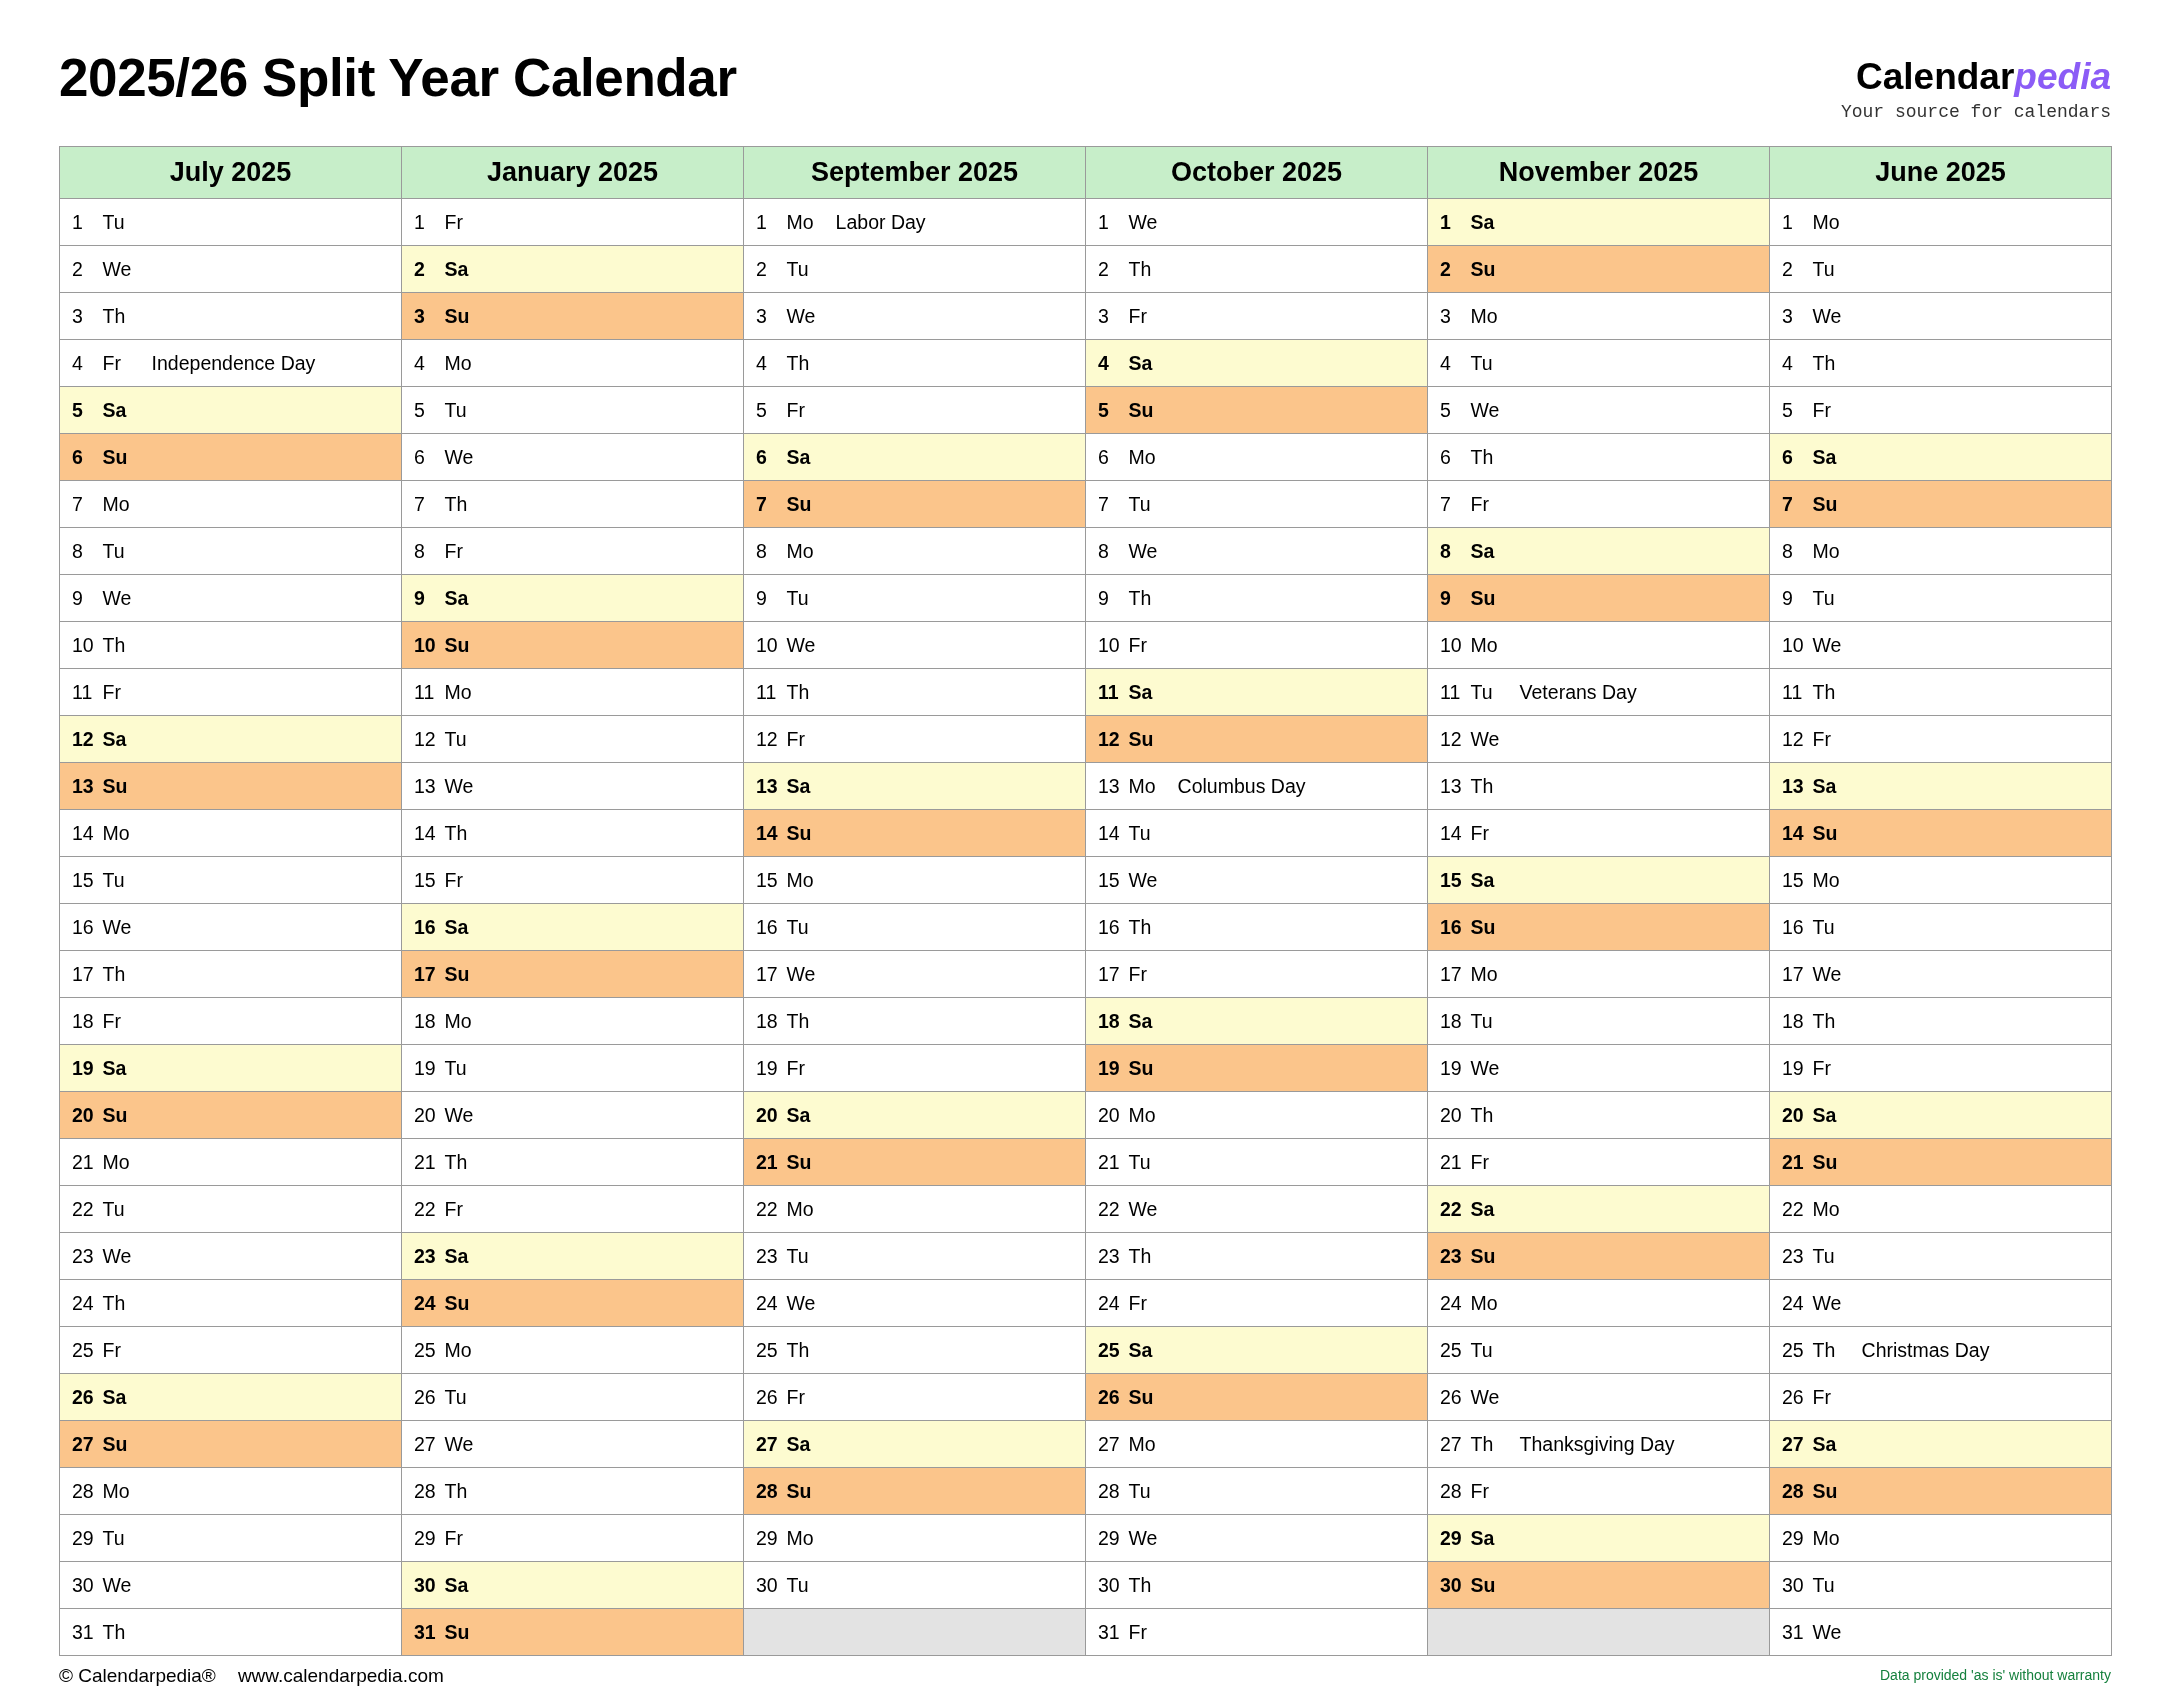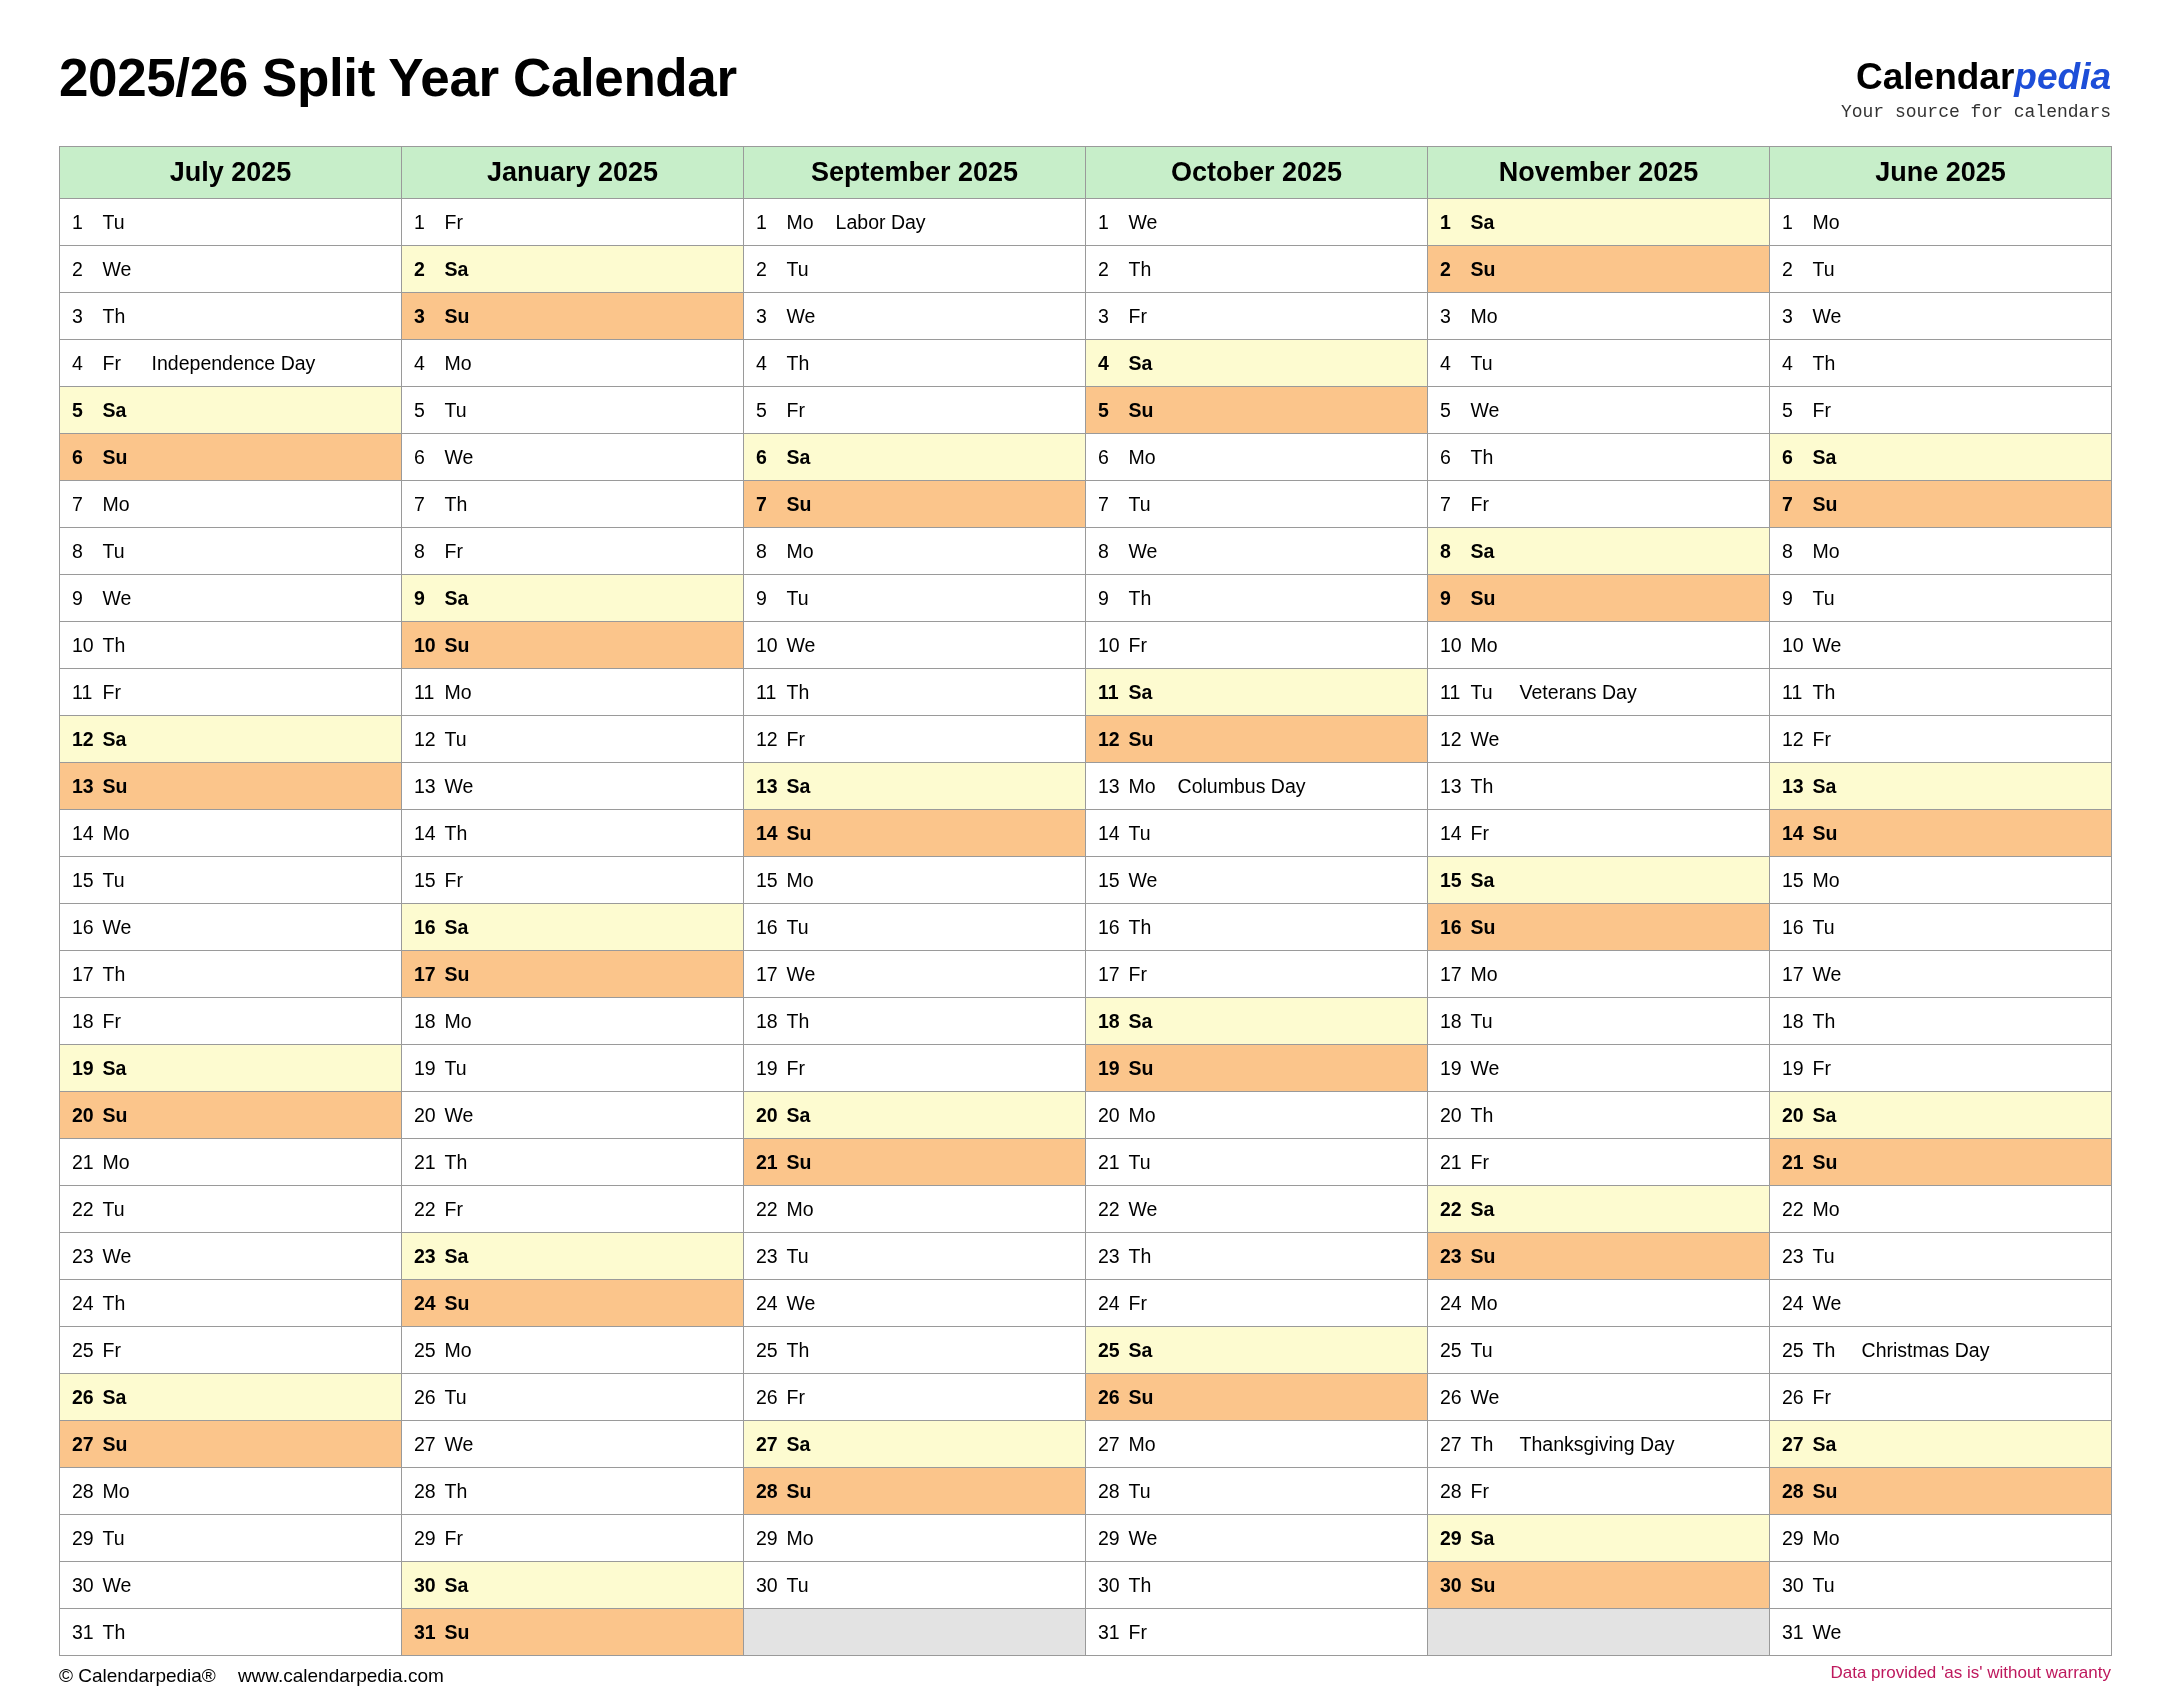--- a/index.html
+++ b/index.html
@@ -41,21 +41,21 @@
     text-align: right;
     padding-top: 24px;
   }
   .brand-name {
     font-size: 37px;
     font-weight: bold;
     line-height: 1;
     white-space: nowrap;
   }
   .brand-name .pedia {
-    color: #1d4ed8;
+    color: #8b5cf6;
     font-style: italic;
   }
   .brand-tag {
     font-size: 18px;
     color: #333333;
     margin-top: 6.8px;
     white-space: nowrap;
     font-family: Liberation Mono, monospace;
   }
   
@@ -112,22 +112,22 @@
     bottom: 15.3px;
     display: flex;
     align-items: flex-end;
     justify-content: space-between;
   }
   .copyright {
     font-size: 19px;
   }
   .copyright .url { margin-left: 22px; }
   .disclaimer {
-    font-size: 17px;
-    color: #be185d;
+    font-size: 14px;
+    color: #15803d;
     padding-bottom: 3.4px;
     margin-top: 44px;
   }
 </style>
 </head>
 <body>
 
 <div class="page">
 
   <div class="header">

